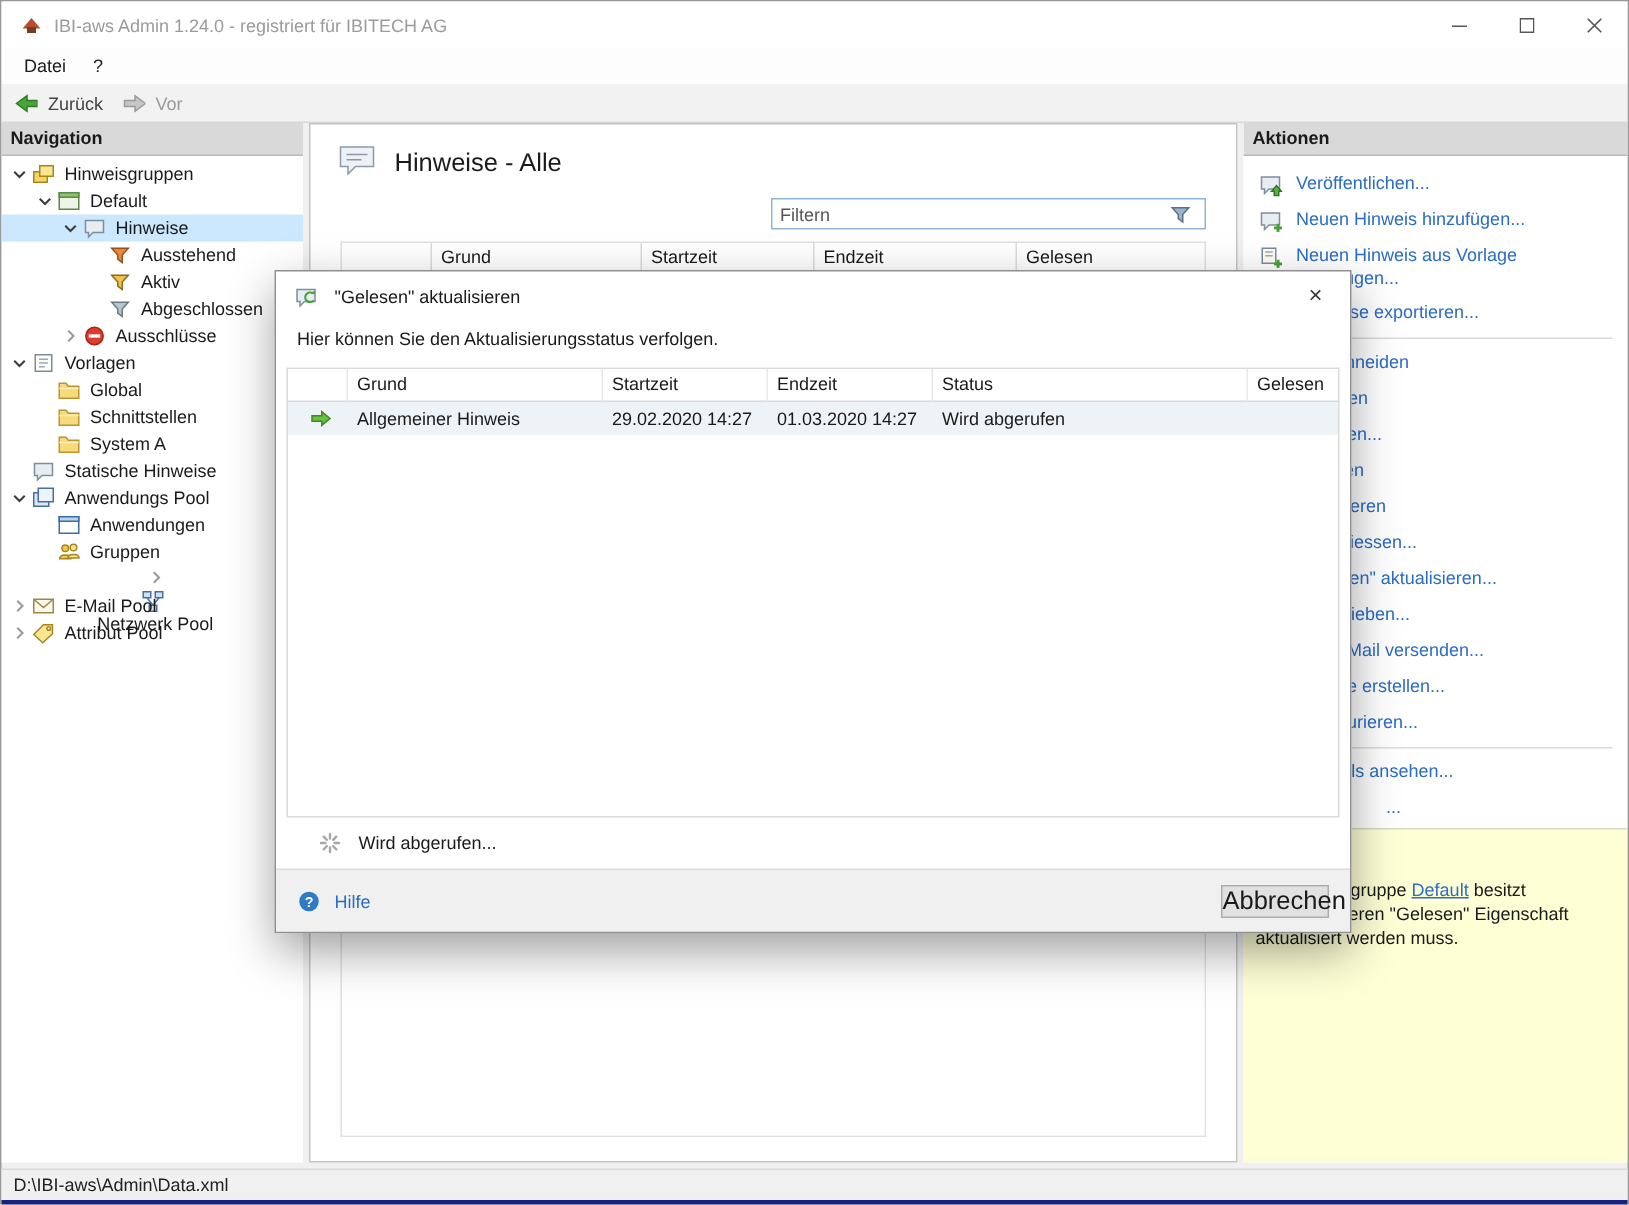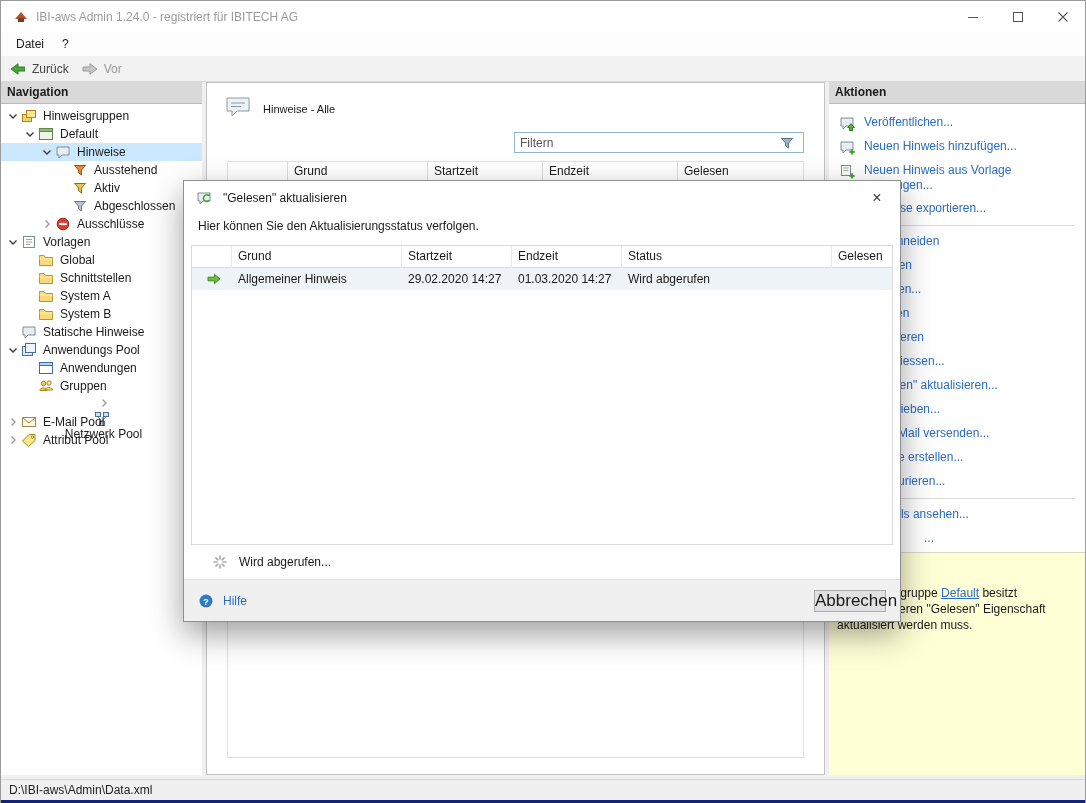--- a/index.html
+++ b/index.html
@@ -30,21 +30,21 @@
   .nav-panel { width:201px; background:#fff; display:flex; flex-direction:column; overflow:hidden; flex:0 0 auto; }
   .tree { flex:1; background:#fff; padding-top:3px; overflow:hidden; }
   .tree-row { height:18px; display:flex; align-items:center; white-space:nowrap; cursor:pointer; }
   .tree-row.selected { background:#cce8ff; }
   .chev { width:16px; height:16px; display:inline-flex; align-items:center; justify-content:center; flex:0 0 auto; }
   .ic { width:16px; height:16px; display:inline-flex; align-items:center; justify-content:center; flex:0 0 auto; margin-right:3px; }
   .tree-label { padding:0 3px; }
 
   .content-panel { flex:1; background:#fff; border:1px solid #c3c3c3; margin:0 4px; display:flex; flex-direction:column; overflow:hidden; }
   .content-header { padding:12px 0 2px 18px; display:flex; align-items:center; gap:12px; }
-  .content-title { font-size:11px; color:#1a1a1a; }
+  .content-title { font-size:17px; color:#1a1a1a; }
   .filter-row { display:flex; justify-content:flex-end; padding:8px 20px 4px 23px; }
   .filter-box { width:290px; height:21px; border:1px solid #90b4d6; display:flex; align-items:center; padding:0 5px; background:#fff; }
   .filter-box input { flex:1; border:none; outline:none; font-family:inherit; font-size:12px; color:#333; background:transparent; }
   .filter-box input::placeholder { color:#555; opacity:1; }
   .content-table { margin:4px 20px 16px 20px; flex:1; border:1px solid #e0e0e0; display:flex; flex-direction:column; overflow:hidden; }
   .content-cols { display:flex; height:20px; border-bottom:1px solid #d5d5d5; flex:0 0 auto; }
   .ccell { line-height:19px; padding:0 6px; border-right:1px solid #dcdcdc; white-space:nowrap; overflow:hidden; }
   .ccell:last-child { border-right:none; }
   .content-cols .ccell:nth-child(1){ width:60px; }
   .content-cols .ccell:nth-child(2){ width:140px; }
@@ -273,30 +273,20 @@
           <div class="tree-row" style="padding-left: 21px;">
             <span class="chev"></span>
             <span class="ic">
               <svg width="16" height="16">
                 <path d="M1.5,5.5 v-2 h4.5 l1.5,2 h7 v8 h-13 z" fill="#f8da7c" stroke="#b9952e"></path>
                 <path d="M1.5,7 h13" stroke="#fdeeb2"></path>
               </svg>
             </span>
             <span class="tree-label">System A</span>
           </div>
-          <div class="tree-row" style="padding-left: 21px;">
-            <span class="chev"></span>
-            <span class="ic">
-              <svg width="16" height="16">
-                <path d="M1.5,5.5 v-2 h4.5 l1.5,2 h7 v8 h-13 z" fill="#f8da7c" stroke="#b9952e"></path>
-                <path d="M1.5,7 h13" stroke="#fdeeb2"></path>
-              </svg>
-            </span>
-            <span class="tree-label">System B</span>
-          </div>
           <div class="tree-row" style="padding-left: 4px;">
             <span class="chev"></span>
             <span class="ic">
               <svg width="16" height="16">
                 <path d="M2,3 h12 v8 h-7 l-3,3 v-3 h-2 z" fill="#e8edf2" stroke="#7e8e9c"></path>
               </svg>
             </span>
             <span class="tree-label">Statische Hinweise</span>
           </div>
           <div class="tree-row" style="padding-left: 4px;">

